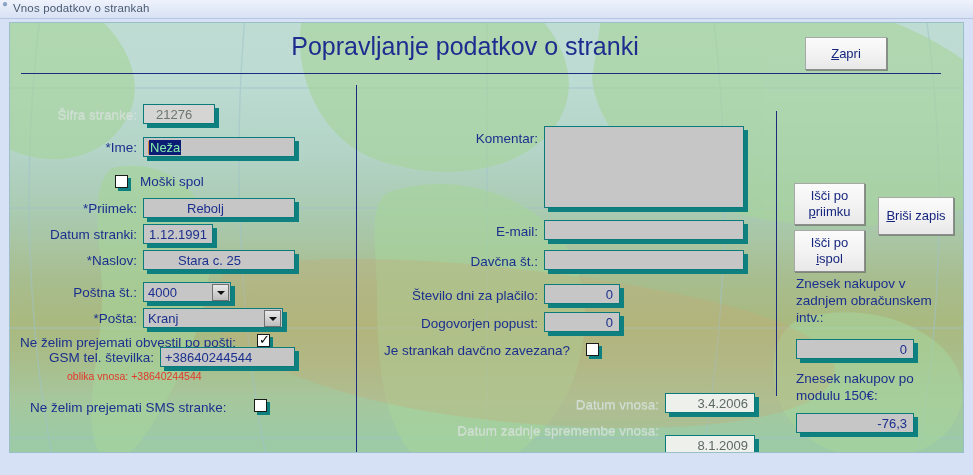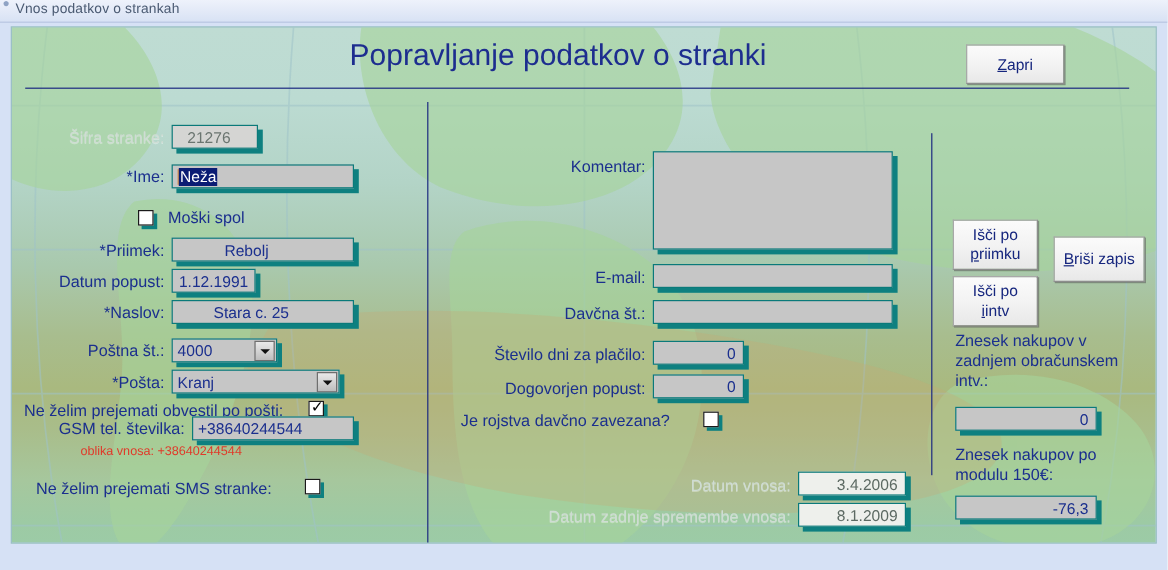--- a/index.html
+++ b/index.html
@@ -141,21 +141,21 @@
   .hint {
     position: absolute;
     font-size: 10.5px;
     color: #e03a2a;
     white-space: nowrap;
   }
 
   
   .sel {
     background: #0b1c74;
-    color: #ffffff;
+    color: #86efac;
     padding: 0 1px;
   }
   .caret {
     display: inline-block;
     width: 1px; height: 13px;
     background: #d98a3c;
     vertical-align: -2px;
     margin-right: 0px;
   }
 
@@ -279,21 +279,21 @@
 
     <div class="lbl" style="left:0px; top:117px; width:127px;">*Ime:</div>
     <div class="fld" style="left:133px; top:114px; width:152px; height:20px;"><span class="caret"></span><span class="sel">Neža</span></div>
 
     <div class="cbox" style="left:105px; top:152px;"></div>
     <div class="lbl left" style="left:130px; top:151px;">Moški spol</div>
 
     <div class="lbl" style="left:0px; top:178px; width:127px;">*Priimek:</div>
     <div class="fld" style="left:133px; top:175px; width:152px; height:20px;padding-left:43px;">Rebolj</div>
 
-    <div class="lbl" style="left:0px; top:204px; width:127px;">Datum popust:</div>
+    <div class="lbl" style="left:0px; top:204px; width:127px;">Datum stranki:</div>
     <div class="fld" style="left:133px; top:201px; width:70px; height:20px; text-align:center;">1.12.1991</div>
 
     <div class="lbl" style="left:0px; top:230px; width:127px;">*Naslov:</div>
     <div class="fld" style="left:133px; top:227px; width:152px; height:20px;padding-left:34px;">Stara c. 25</div>
 
     <div class="lbl" style="left:0px; top:262px; width:127px;">Poštna št.:</div>
     <div class="fld" style="left:133px; top:259px; width:88px; height:20px; padding-right:20px;">
       <span>4000</span>
       <span class="combo-btn" style="right:1px;">
           <span class="arr"></span>
@@ -328,37 +328,37 @@
 
     <div class="lbl" style="left:385px; top:231px; width:143px;">Davčna št.:</div>
     <div class="fld" style="left:534px; top:227px; width:200px; height:20px;"></div>
 
     <div class="lbl" style="left:370px; top:265px; width:158px;">Število dni za plačilo:</div>
     <div class="fld num" style="left:534px; top:261px; width:76px; height:20px;">0</div>
 
     <div class="lbl" style="left:370px; top:293px; width:158px;">Dogovorjen popust:</div>
     <div class="fld num" style="left:534px; top:289px; width:76px; height:20px;">0</div>
 
-    <div class="lbl left" style="left:374px; top:320px;">Je rojstva davčno zavezana?</div>
+    <div class="lbl left" style="left:374px; top:320px;">Je strankah davčno zavezana?</div>
     <div class="cbox" style="left:576px; top:320px;"></div>
 
     <div class="lbl dim" style="left:420px; top:374px; width:229px;">Datum vnosa:</div>
     <div class="fld light num" style="left:655px; top:370px; width:90px; height:20px;">3.4.2006</div>
 
     <div class="lbl dim" style="left:420px; top:400px; width:229px;">Datum zadnje spremembe vnosa:</div>
-    <div class="fld light num" style="left:655px; top:396px; width:90px; height:20px;">8.1.2009</div>
+    <div class="fld light num" style="left:655px; top:412px; width:90px; height:20px;">8.1.2009</div>
 
     <div class="btn" style="left:784px; top:160px; width:71px; height:42px;">
       <span>Išči po</span>
       <span><u>p</u><span>riimku</span></span>
     </div>
 
     <div class="btn" style="left:784px; top:207px; width:71px; height:42px;">
       <span>Išči po</span>
-      <span><u>i</u><span>intv</span></span>
+      <span><u>i</u><span>spol</span></span>
     </div>
 
     <div class="btn" style="left:868px; top:174px; width:76px; height:38px;">
       <span><u>B</u><span>riši zapis</span></span>
     </div>
 
     <div class="rlbl" style="left:786px; top:252px; width:160px;">Znesek nakupov v zadnjem obračunskem intv.:</div>
     <div class="fld num" style="left:786px; top:316px; width:118px; height:20px;">0</div>
 
     <div class="rlbl" style="left:786px; top:347px; width:160px;">Znesek nakupov po modulu 150€:</div>

